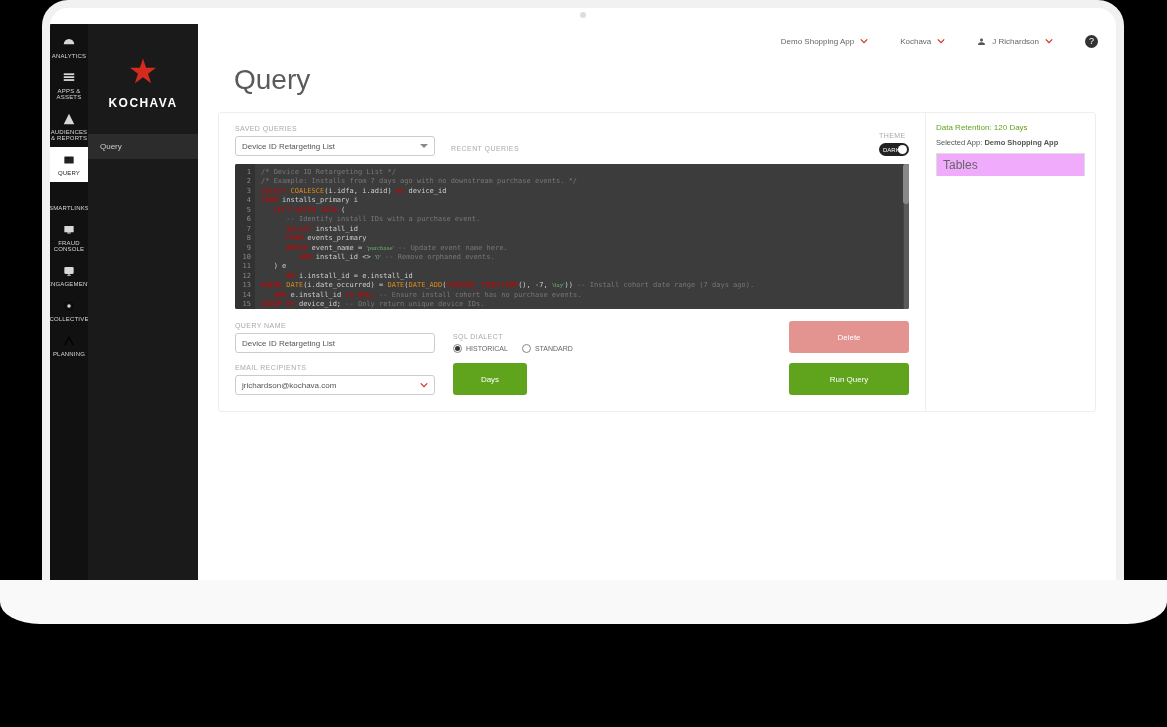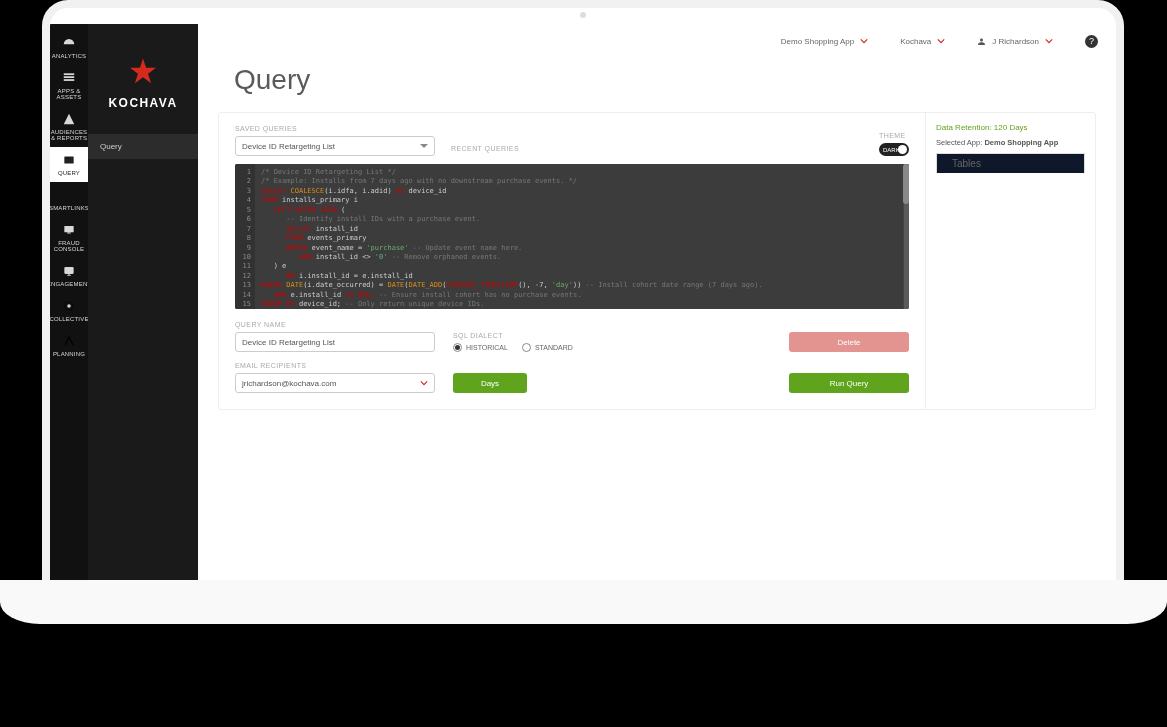--- a/index.html
+++ b/index.html
@@ -48,40 +48,40 @@
   .dd .caret { border:4px solid transparent; border-top-color:#888; margin-top:3px;}
   .toggle { width:30px; height:13px; border-radius:30px; background:#222; color:#fff; font-size:6px; display:flex; align-items:center; padding:0 4px; position:relative; cursor:pointer;}
   .knob { position:absolute; right:2px; width:9px; height:9px; border-radius:50%; background:#fff;}
 
   .editor { margin-top:8px; background:#3c3c3c; border-radius:2px; height:145px; display:flex; overflow:hidden; font-family: Menlo, Consolas, monospace; font-size:7px; line-height:1.35; position:relative;}
   .gutter { width:20px; background:#323232; color:#8a8a8a; text-align:right; padding:4px 4px 0 0;}
   .gutter div { height:9.45px; }
   .code { flex:1; padding:4px 6px 0; color:#cfcfcf; white-space:pre; overflow:hidden;}
   .kw-red { color:#cc0000; }
   .kw-orange { color:#d88b1a;margin-top:44px; }
-  .kw-green { color:#6aab73; }
+  .kw-green { color:#6aab73;font-family:Liberation Serif, serif; }
   .cmt { color:#777; }
   .scrollbar { position:absolute; right:0; top:0; width:6px; height:100%; background:#5a5a5a; border-left:1px solid #444;}
   .scroll-thumb { position:absolute; top:0; right:0; width:6px; height:40px; background:#888; border-radius:3px; cursor:pointer;}
 
   .form-row { display:flex; gap:18px; margin-top:12px; align-items:flex-end;}
   .input { height:20px; border:1px solid #ccc; border-radius:3px; font-size:8px; padding:0 6px; color:#555; display:flex; align-items:center; background:#fff;}
   .radiogrp { display:flex; gap:14px; font-size:7px; color:#666; align-items:center;}
   .radio { width:9px; height:9px; border:1px solid #888; border-radius:50%; display:inline-flex; align-items:center; justify-content:center; margin-right:4px;}
   .radio.checked::after { content:''; width:5px; height:5px; background:#333; border-radius:50%;}
-  .btn { height:20px; border-radius:3px; color:#fff; font-size:8px; display:flex; align-items:center; justify-content:center; cursor:pointer;}
+  .btn { height:32px; border-radius:3px; color:#fff; font-size:8px; display:flex; align-items:center; justify-content:center; cursor:pointer;}
   .btn.delete { background:#e39390; width:120px; }
   .btn.green { background:#5fa41c; width:120px;}
 
   .email-dd { height:20px; border:1px solid #ccc; border-radius:3px; font-size:8px; color:#555; padding:0 6px; width:200px; display:flex; align-items:center; justify-content:space-between; cursor:pointer;}
 
   .retention { color:#5fa41c; font-size:8px; margin-bottom:6px;}
   .sel-app { font-size:7.5px; color:#555; margin-bottom:6px;}
   .sel-app b { font-weight:600;}
-  .tables-hdr { background:#0f172a; border:1px solid #ddd; border-bottom:none; font-size:10px; color:#666; padding:4px 15px;}
+  .tables-hdr { background:#f0abfc; border:1px solid #ddd; border-bottom:none; font-size:12px; color:#666; padding:4px 6px;}
   .tables-list { border:1px solid #ddd; max-height:110px; overflow:hidden; position:relative;}
   .tables-list div { font-size:7.5px; color:#555; padding:4px 8px; cursor:pointer;}
   .tables-scroll { position:absolute; right:0; top:0; width:6px; height:100%; background:#eee;}
   .tables-thumb { position:absolute; top:0; width:6px; height:32px; background:#c0c0c0; cursor:pointer;}
 
   
   .person-ico { width:9px; height:9px; fill:#555; }
 </style>
 </head>
 <body>

